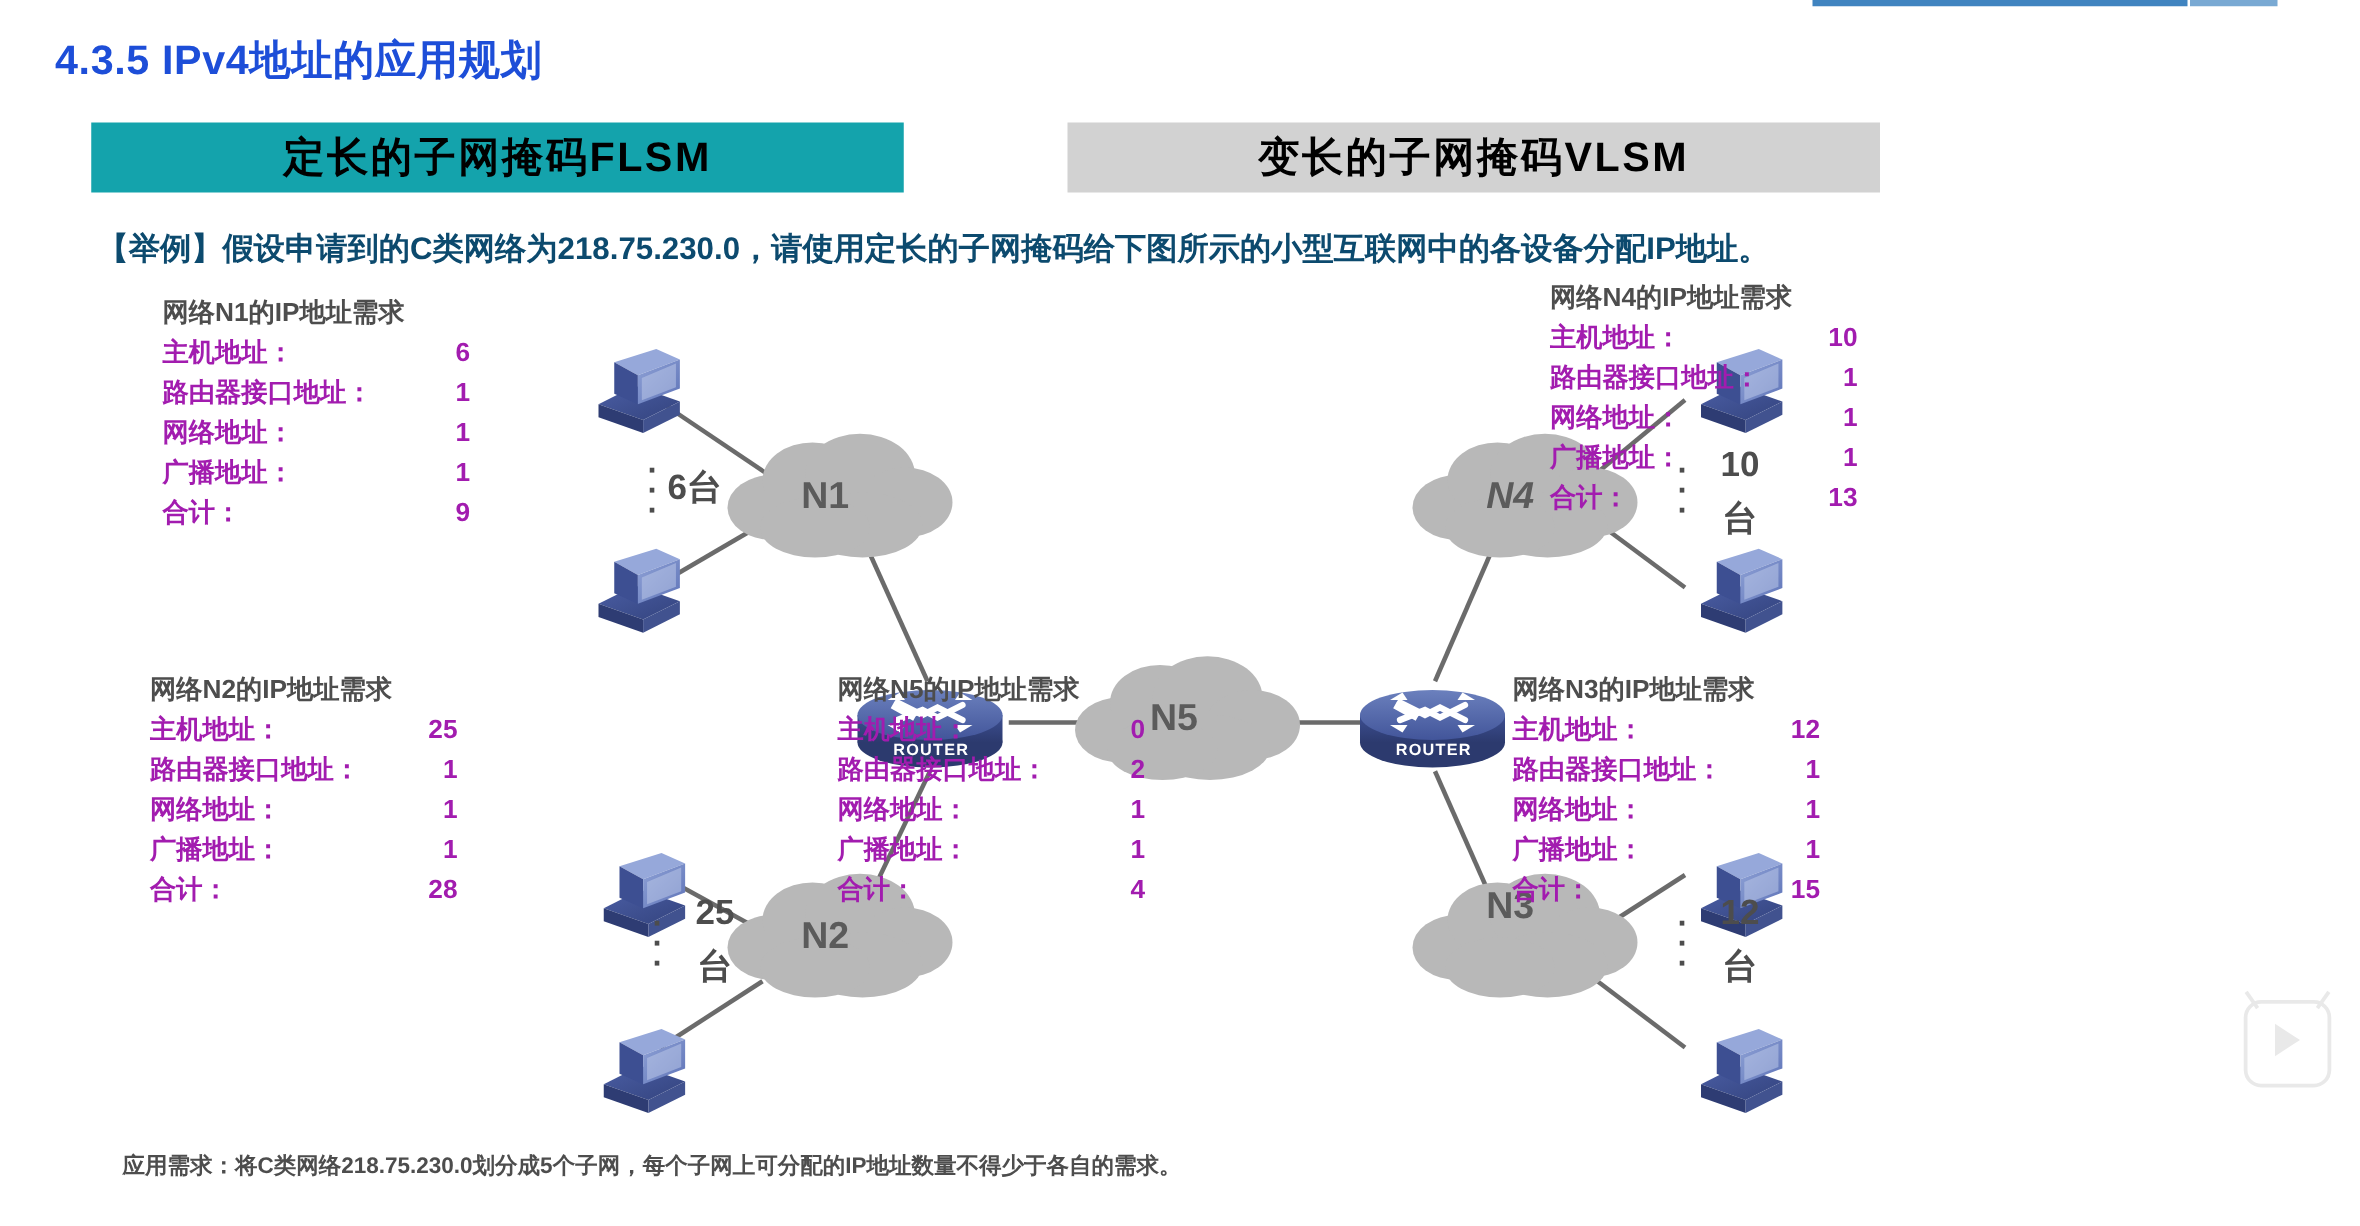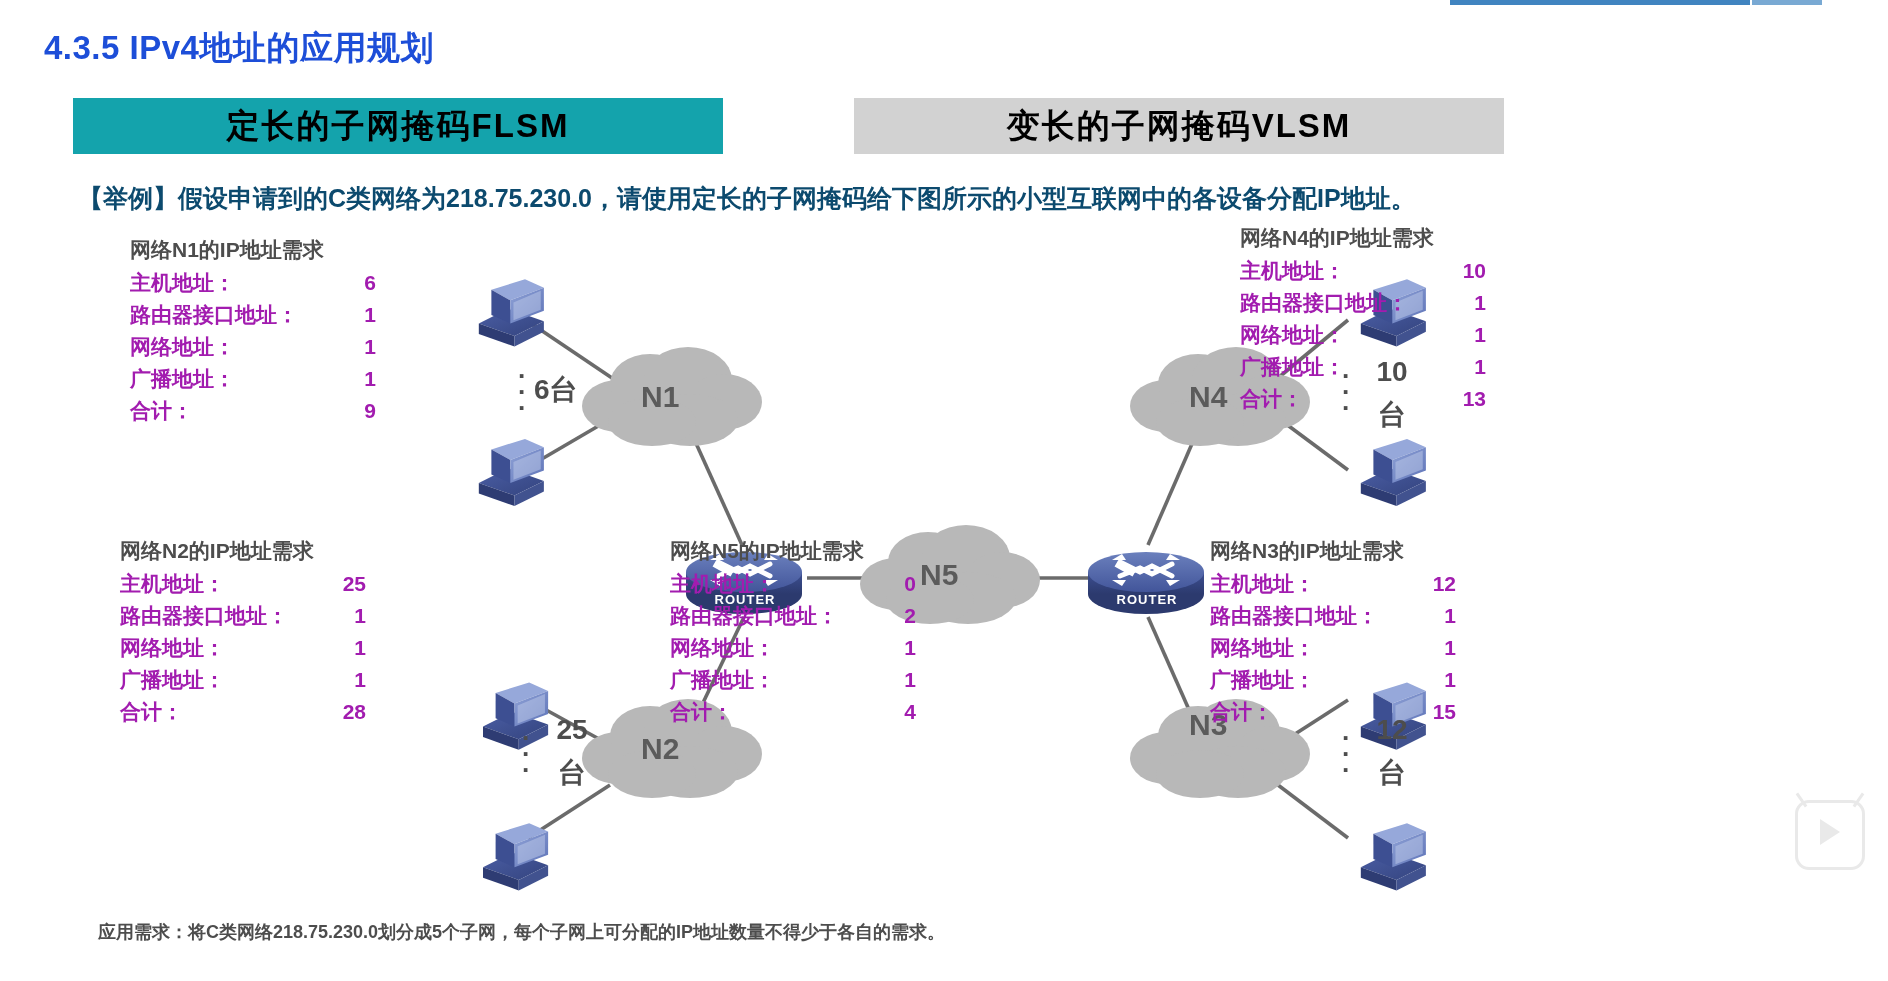--- a/index.html
+++ b/index.html
@@ -207,21 +207,21 @@
     <use href="#pcshape" x="1318" y="806" transform="scale(1.05) translate(-22,-14)"></use>
   </g>
 
   <use href="#routershape" x="744" y="578"></use>
   <use href="#routershape" x="1146" y="578"></use>
 </svg>
 
 <div class="cloudlbl" style="left:641px;top:380px;">N1</div>
 <div class="cloudlbl" style="left:641px;top:732px;">N2</div>
 <div class="cloudlbl" style="left:1189px;top:708px;">N3</div>
-<div class="cloudlbl" style="left:1189px;top:380px;">N4</div>
+<div class="cloudlbl" style="left:1189px;top:380px;font-style:italic;">N4</div>
 <div class="cloudlbl" style="left:920px;top:558px;">N5</div>
 
 <div style="position:absolute;left:708px;top:592px;width:74px;text-align:center;font-size:13px;font-weight:bold;color:#ffffff;letter-spacing:1px;">ROUTER</div>
 <div style="position:absolute;left:1110px;top:592px;width:74px;text-align:center;font-size:13px;font-weight:bold;color:#ffffff;letter-spacing:1px;">ROUTER</div>
 
 <div class="dots" style="left:518px;top:368px;">·<br>·<br>·</div>
 <div class="countlbl" style="left:534px;top:375px;">6台</div>
 
 <div class="dots" style="left:522px;top:730px;">·<br>·<br>·</div>
 <div class="countlbl" style="left:540px;top:715px;width:64px;text-align:center;">25</div>

